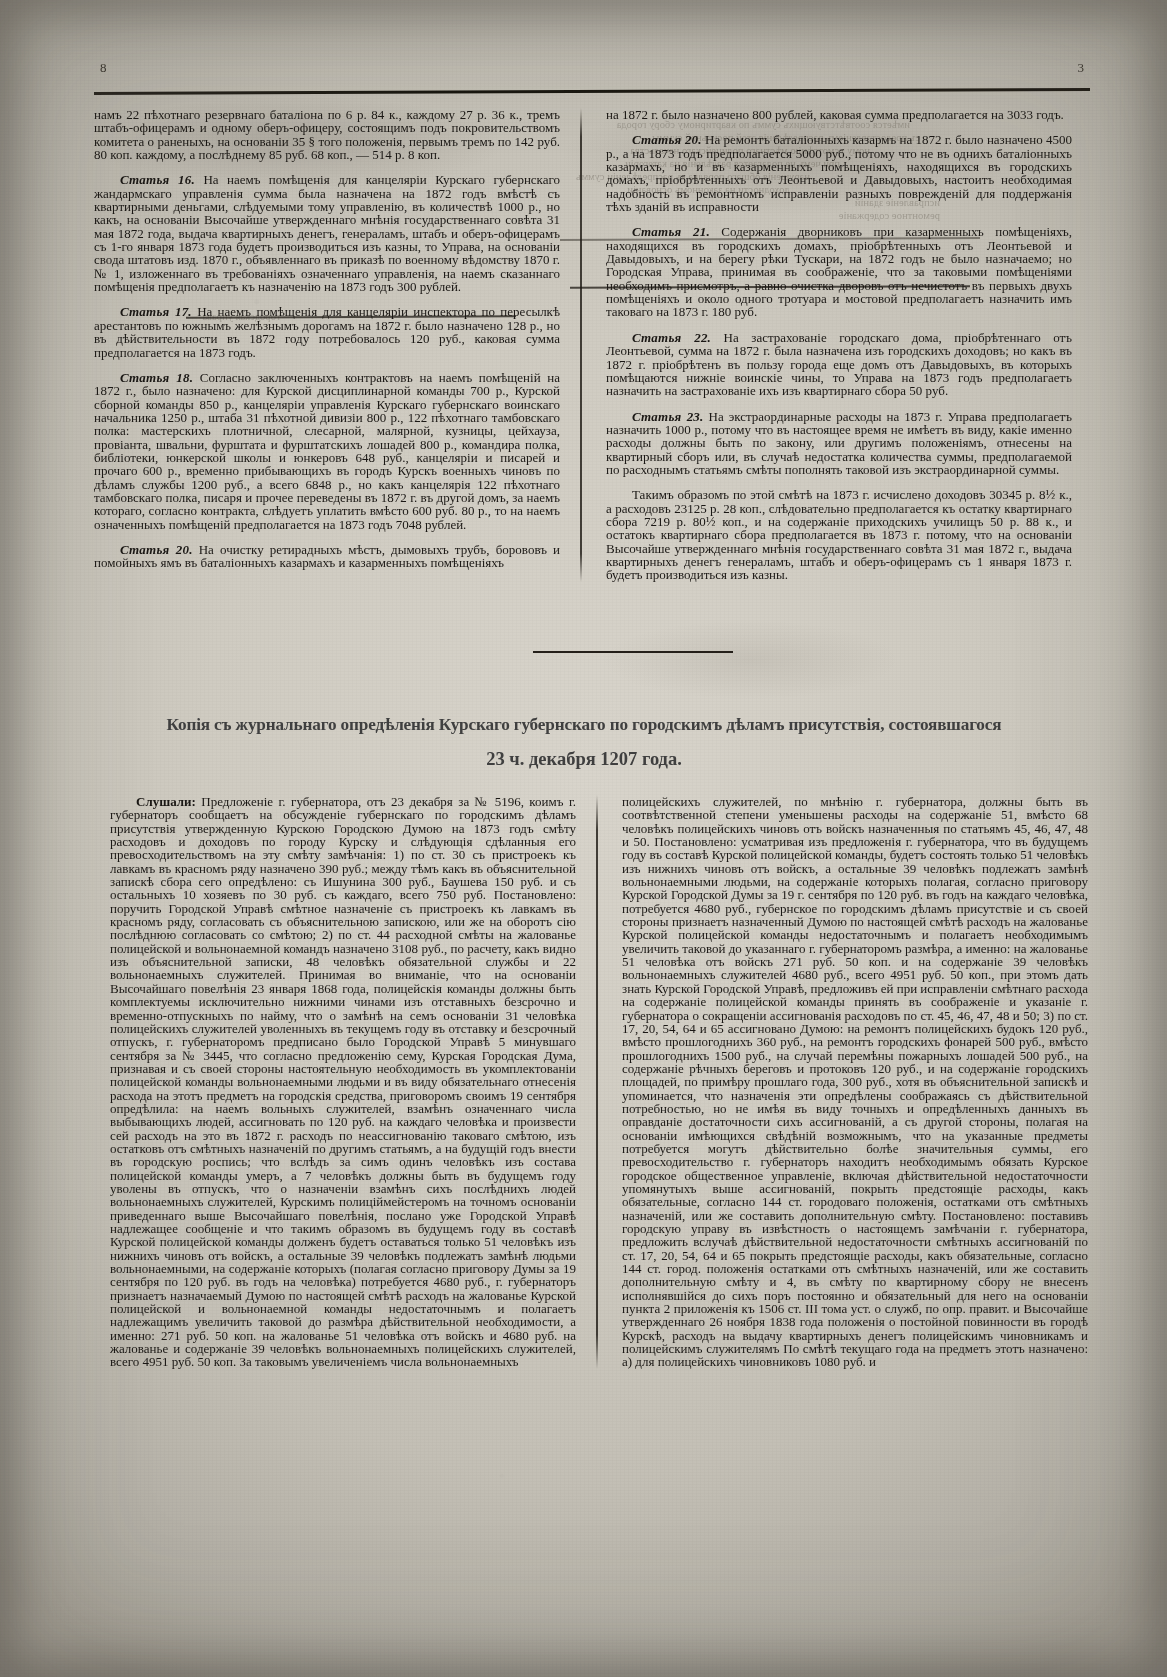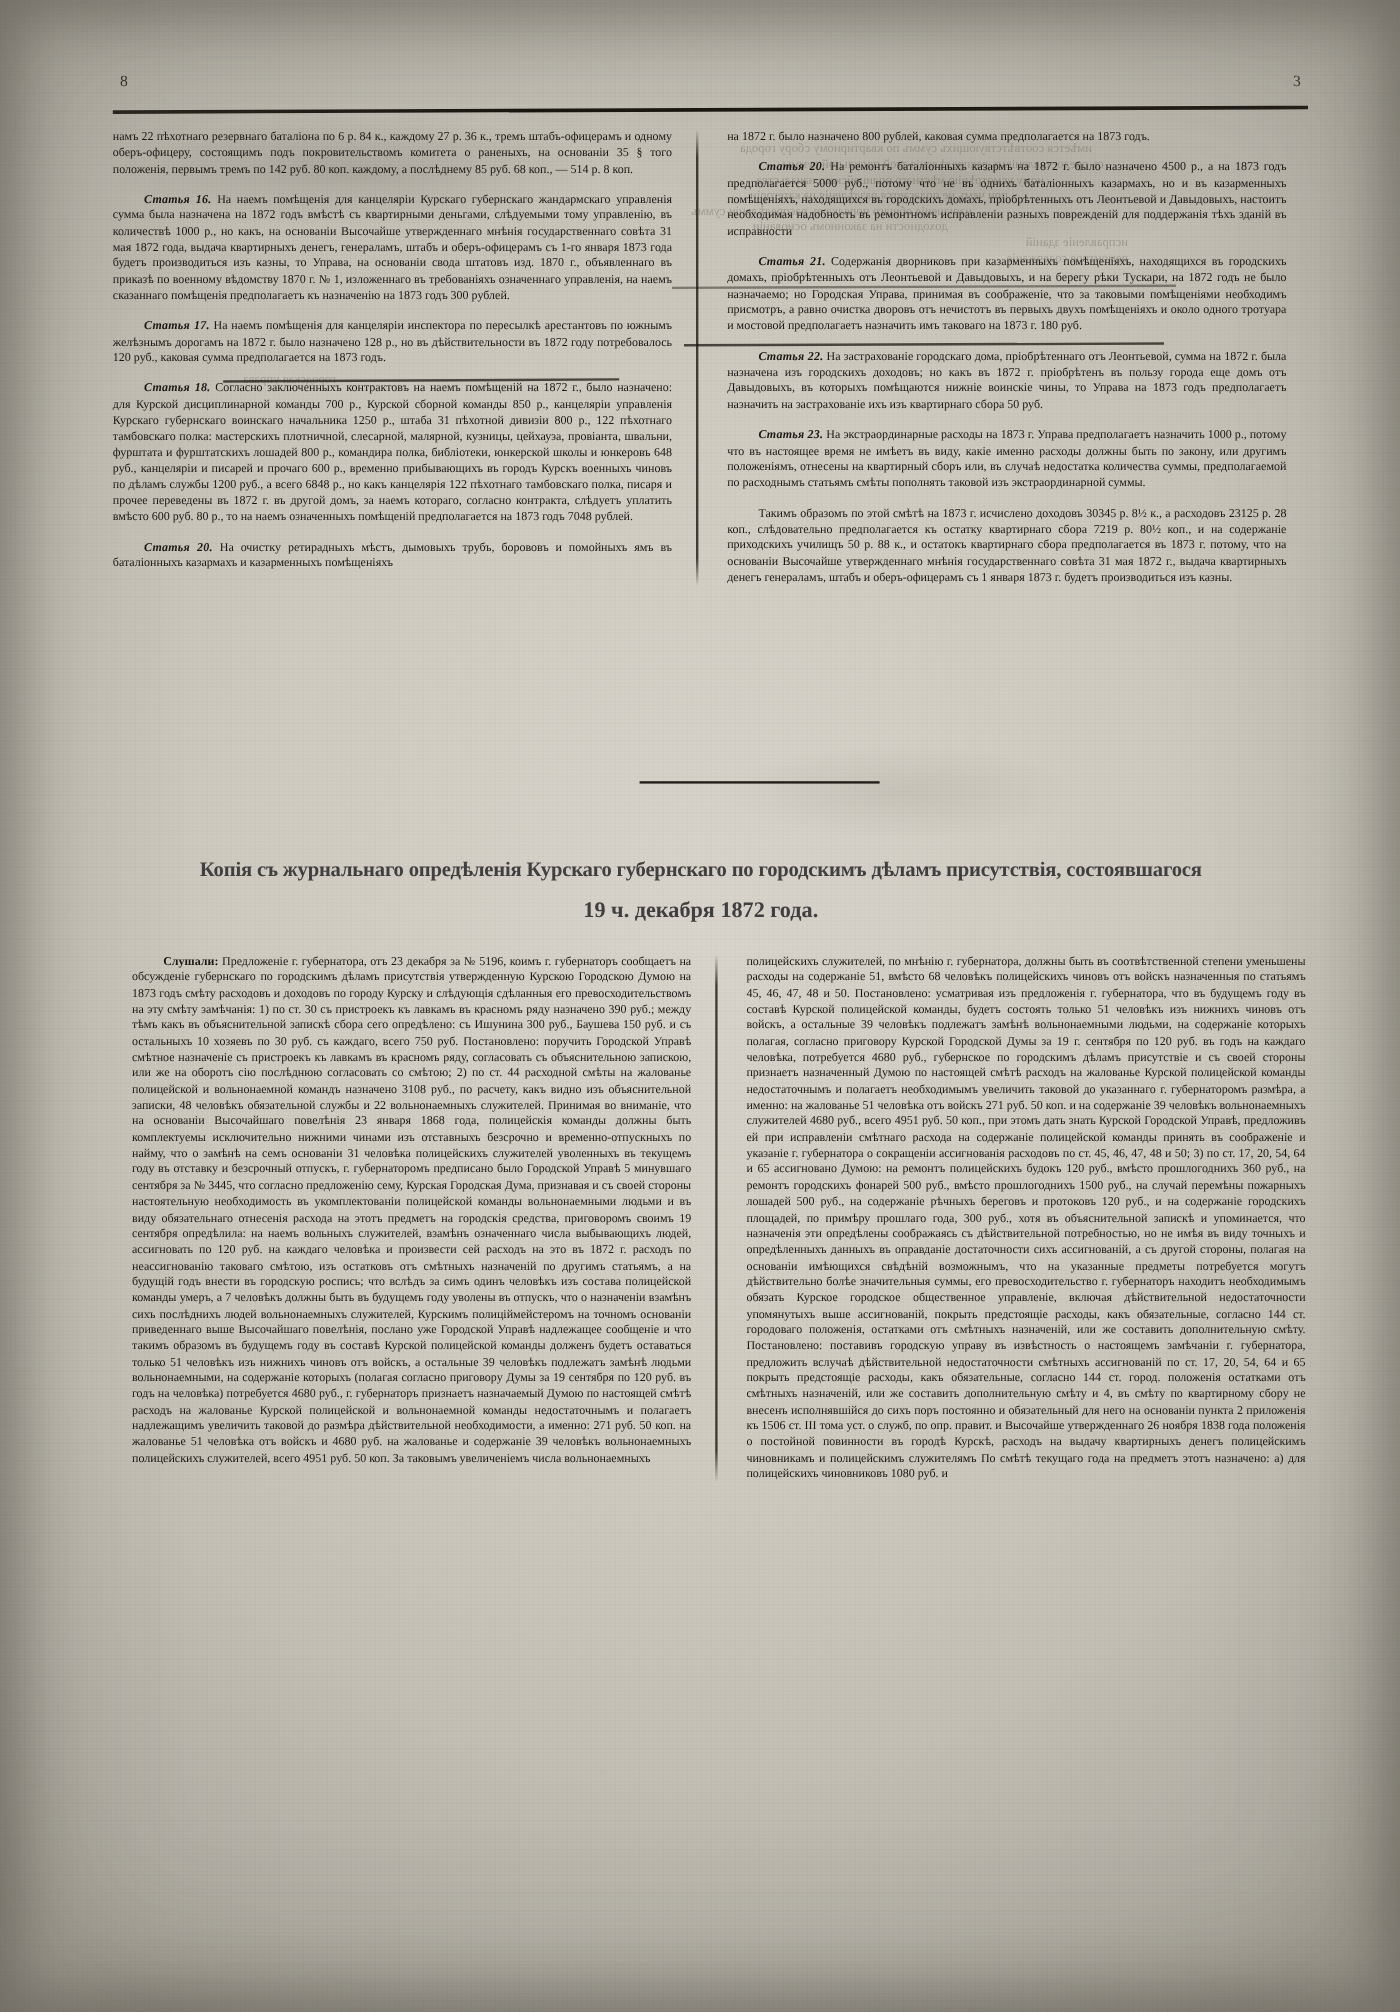--- a/index.html
+++ b/index.html
@@ -60,21 +60,21 @@
   }
 
   
   .cols{
     position:absolute;
     display:flex;
     gap:0;
   }
   .col{
     position:relative;
-    font-size:10px;
+    font-size:13px;
     line-height:13.35px;
     text-align:justify;
     color:#1b1815;
     hyphens:none;
   }
   .col.left-col{width:466px;padding-right:20px;}
   .col.right-col{width:466px;padding-left:24px;}
   .gutter{
     width:2px;
     background:linear-gradient(180deg,rgba(40,36,30,.0) 0%,rgba(40,36,30,.85) 6%,rgba(40,36,30,.85) 94%,rgba(40,36,30,0) 100%);
@@ -174,21 +174,21 @@
 
         <p><span class="art">Статья 18.</span> <span>Согласно заключенныхъ контрактовъ на наемъ помѣщенiй на 1872 г., было назначено: для Курской дисциплинарной команды 700 р., Курской сборной команды 850 р., канцелярiи управленiя Курскаго губернскаго воинскаго начальника 1250 р., штаба 31 пѣхотной дивизiи 800 р., 122 пѣхотнаго тамбовскаго полка: мастерскихъ плотничной, слесарной, малярной, кузницы, цейхауза, провiанта, швальни, фурштата и фурштатскихъ лошадей 800 р., командира полка, библiотеки, юнкерской школы и юнкеровъ 648 руб., канцелярiи и писарей и прочаго 600 р., временно прибывающихъ въ городъ Курскъ военныхъ чиновъ по дѣламъ службы 1200 руб., а всего 6848 р., но какъ канцелярiя 122 пѣхотнаго тамбовскаго полка, писаря и прочее переведены въ 1872 г. въ другой домъ, за наемъ котораго, согласно контракта, слѣдуетъ уплатить вмѣсто 600 руб. 80 р., то на наемъ означенныхъ помѣщенiй предполагается на 1873 годъ 7048 рублей.</span></p>
         <div class="para-gap"></div>
 
         <p><span class="art">Статья 20.</span> <span>На очистку ретирадныхъ мѣстъ, дымовыхъ трубъ, борововъ и помойныхъ ямъ въ баталiонныхъ казармахъ и казарменныхъ помѣщенiяхъ</span></p>
       </div>
 
       <div class="gutter"></div>
 
       <div class="col right-col">
-        <p class="tight">на 1872 г. было назначено 800 рублей, каковая сумма предполагается на 1873 годъ.</p>
+        <p class="tight">на 1872 г. было назначено 800 рублей, каковая сумма предполагается на 3033 годъ.</p>
         <div class="para-gap"></div>
 
         <p><span class="art">Статья 20.</span> <span>На ремонтъ баталiонныхъ казармъ на 1872 г. было назначено 4500 р., а на 1873 годъ предполагается 5000 руб., потому что не въ однихъ баталiонныхъ казармахъ, но и въ казарменныхъ помѣщенiяхъ, находящихся въ городскихъ домахъ, прiобрѣтенныхъ отъ Леонтьевой и Давыдовыхъ, настоитъ необходимая надобность въ ремонтномъ исправленiи разныхъ поврежденiй для поддержанiя тѣхъ зданiй въ исправности</span></p>
         <div class="para-gap"></div>
 
         <p><span class="art">Статья 21.</span> <span>Содержанiя дворниковъ при казарменныхъ помѣщенiяхъ, находящихся въ городскихъ домахъ, прiобрѣтенныхъ отъ Леонтьевой и Давыдовыхъ, и на берегу рѣки Тускари, на 1872 годъ не было назначаемо; но Городская Управа, принимая въ соображенiе, что за таковыми помѣщенiями необходимъ присмотръ, а равно очистка дворовъ отъ нечистотъ въ первыхъ двухъ помѣщенiяхъ и около одного тротуара и мостовой предполагаетъ назначить имъ таковаго на 1873 г. 180 руб.</span></p>
         <div class="para-gap"></div>
 
         <p><span class="art">Статья 22.</span> <span>На застрахованiе городскаго дома, прiобрѣтеннаго отъ Леонтьевой, сумма на 1872 г. была назначена изъ городскихъ доходовъ; но какъ въ 1872 г. прiобрѣтенъ въ пользу города еще домъ отъ Давыдовыхъ, въ которыхъ помѣщаются нижнiе воинскiе чины, то Управа на 1873 годъ предполагаетъ назначить на застрахованiе ихъ изъ квартирнаго сбора 50 руб.</span></p>
         <div class="para-gap"></div>
@@ -197,21 +197,21 @@
         <div class="para-gap"></div>
 
         <p>Такимъ образомъ по этой смѣтѣ на 1873 г. исчислено доходовъ 30345 р. 8½ к., а расходовъ 23125 р. 28 коп., слѣдовательно предполагается къ остатку квартирнаго сбора 7219 р. 80½ коп., и на содержанiе приходскихъ училищъ 50 р. 88 к., и остатокъ квартирнаго сбора предполагается въ 1873 г. потому, что на основанiи Высочайше утвержденнаго мнѣнiя государственнаго совѣта 31 мая 1872 г., выдача квартирныхъ денегъ генераламъ, штабъ и оберъ-офицерамъ съ 1 января 1873 г. будетъ производиться изъ казны.</p>
       </div>
     </div>
 
     <div class="section-rule" style="top:591px;"></div>
 
     <div class="heading" style="top:655px;">
       <div class="l1">Копiя съ журнальнаго опредѣленiя Курскаго губернскаго по городскимъ дѣламъ присутствiя, состоявшагося</div>
-      <div class="l2">19 ч. декабря 1872 года.</div>
+      <div class="l2">23 ч. декабря 1207 года.</div>
     </div>
 
     <div class="cols" style="left:32px;top:735px;width:996px;">
 
       <div class="col left-col">
         <p><span style="font-weight:600">Слушали:</span> <span>Предложенiе г. губернатора, отъ 23 декабря за № 5196, коимъ г. губернаторъ сообщаетъ на обсужденiе губернскаго по городскимъ дѣламъ присутствiя утвержденную Курскою Городскою Думою на 1873 годъ смѣту расходовъ и доходовъ по городу Курску и слѣдующiя сдѣланныя его превосходительствомъ на эту смѣту замѣчанiя: 1) по ст. 30 съ пристроекъ къ лавкамъ въ красномъ ряду назначено 390 руб.; между тѣмъ какъ въ объяснительной запискѣ сбора сего опредѣлено: съ Ишунина 300 руб., Баушева 150 руб. и съ остальныхъ 10 хозяевъ по 30 руб. съ каждаго, всего 750 руб. Постановлено: поручить Городской Управѣ смѣтное назначенiе съ пристроекъ къ лавкамъ въ красномъ ряду, согласовать съ объяснительною запискою, или же на оборотъ сiю послѣднюю согласовать со смѣтою; 2) по ст. 44 расходной смѣты на жалованье полицейской и вольнонаемной командъ назначено 3108 руб., по расчету, какъ видно изъ объяснительной записки, 48 человѣкъ обязательной службы и 22 вольнонаемныхъ служителей. Принимая во вниманiе, что на основанiи Высочайшаго повелѣнiя 23 января 1868 года, полицейскiя команды должны быть комплектуемы исключительно нижними чинами изъ отставныхъ безсрочно и временно-отпускныхъ по найму, что о замѣнѣ на семъ основанiи 31 человѣка полицейскихъ служителей уволенныхъ въ текущемъ году въ отставку и безсрочный отпускъ, г. губернаторомъ предписано было Городской Управѣ 5 минувшаго сентября за № 3445, что согласно предложенiю сему, Курская Городская Дума, признавая и съ своей стороны настоятельную необходимость въ укомплектованiи полицейской команды вольнонаемными людьми и въ виду обязательнаго отнесенiя расхода на этотъ предметъ на городскiя средства, приговоромъ своимъ 19 сентября опредѣлила: на наемъ вольныхъ служителей, взамѣнъ означеннаго числа выбывающихъ людей, ассигновать по 120 руб. на каждаго человѣка и произвести сей расходъ на это въ 1872 г. расходъ по неассигнованiю таковаго смѣтою, изъ остатковъ отъ смѣтныхъ назначенiй по другимъ статьямъ, а на будущiй годъ внести въ городскую роспись; что вслѣдъ за симъ одинъ человѣкъ изъ состава полицейской команды умеръ, а 7 человѣкъ должны быть въ будущемъ году уволены въ отпускъ, что о назначенiи взамѣнъ сихъ послѣднихъ людей вольнонаемныхъ служителей, Курскимъ полицiймейстеромъ на точномъ основанiи приведеннаго выше Высочайшаго повелѣнiя, послано уже Городской Управѣ надлежащее сообщенiе и что такимъ образомъ въ будущемъ году въ составѣ Курской полицейской команды долженъ будетъ оставаться только 51 человѣкъ изъ нижнихъ чиновъ отъ войскъ, а остальные 39 человѣкъ подлежатъ замѣнѣ людьми вольнонаемными, на содержанiе которыхъ (полагая согласно приговору Думы за 19 сентября по 120 руб. въ годъ на человѣка) потребуется 4680 руб., г. губернаторъ признаетъ назначаемый Думою по настоящей смѣтѣ расходъ на жалованье Курской полицейской и вольнонаемной команды недостаточнымъ и полагаетъ надлежащимъ увеличить таковой до размѣра дѣйствительной необходимости, а именно: 271 руб. 50 коп. на жалованье 51 человѣка отъ войскъ и 4680 руб. на жалованье и содержанiе 39 человѣкъ вольнонаемныхъ полицейскихъ служителей, всего 4951 руб. 50 коп. За таковымъ увеличенiемъ числа вольнонаемныхъ</span></p>
       </div>
 
       <div class="gutter"></div>
 

